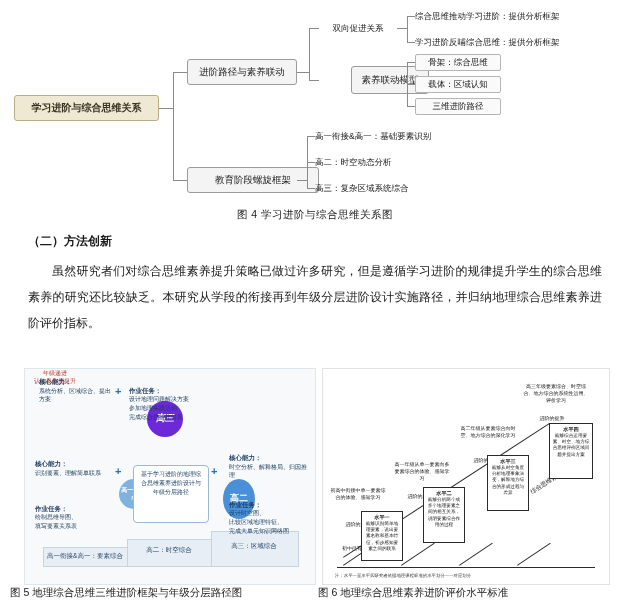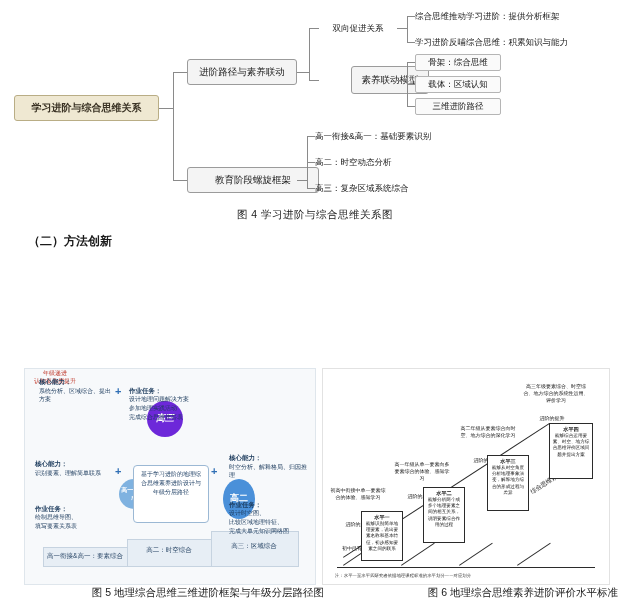--- a/index.html
+++ b/index.html
@@ -82,21 +82,21 @@
     box-sizing:border-box;text-align:center;
   }
   .f6lvl{font-weight:bold;font-size:5.2px;}
   .f6lbl{position:absolute;font-size:5px;line-height:1.35;color:#111;text-align:center;}
   .f6line{position:absolute;background:#2b2b2b;height:1px;transform-origin:0 0;}
   .f6base{position:absolute;background:#2b2b2b;height:1px;}
   .f6note{position:absolute;font-size:4.4px;color:#333;}
   .f6rot{position:absolute;font-size:6px;color:#111;transform-origin:0 0;}
 
   .figcap{
-    position:absolute;top:586px;font-size:10.5px;text-align:right;
+    position:absolute;top:586px;font-size:10.5px;text-align:left;
   }
   .figcap.left{left:10px;width:314px;}
   .figcap.right{left:318px;width:300px;}
 </style>
 </head>
 <body>
 
 <div class="wrap">
 
   <div class="fig4">
@@ -118,21 +118,21 @@
     <div class="ln hz" style="left:309px;top:80px;width:10px;"></div>
 
     <div class="node plain" style="left:319px;top:20px;width:78px;height:16px;">双向促进关系</div>
     <div class="node branch" style="left:319px;top:66px;width:78px;height:28px;padding:4px 5px;margin-left:32px;">素养联动模型</div>
 
     <div class="ln hz" style="left:397px;top:28px;width:10px;"></div>
     <div class="ln vt" style="left:407px;top:16px;height:26px;"></div>
     <div class="ln hz" style="left:407px;top:16px;width:8px;"></div>
     <div class="ln hz" style="left:407px;top:42px;width:8px;"></div>
     <div class="node plain" style="left:415px;top:8px;width:200px;height:16px;justify-content:flex-start;">综合思维推动学习进阶：提供分析框架</div>
-    <div class="node plain" style="left:415px;top:34px;width:200px;height:16px;justify-content:flex-start;">学习进阶反哺综合思维：积累知识与能力</div>
+    <div class="node plain" style="left:415px;top:34px;width:200px;height:16px;justify-content:flex-start;">学习进阶反哺综合思维：提供分析框架</div>
 
     <div class="ln hz" style="left:397px;top:80px;width:10px;"></div>
     <div class="ln vt" style="left:407px;top:62px;height:44px;"></div>
     <div class="ln hz" style="left:407px;top:62px;width:8px;"></div>
     <div class="ln hz" style="left:407px;top:84px;width:8px;"></div>
     <div class="ln hz" style="left:407px;top:106px;width:8px;"></div>
     <div class="node leafbox" style="left:415px;top:54px;width:86px;height:17px;">骨架：综合思维</div>
     <div class="node leafbox" style="left:415px;top:76px;width:86px;height:17px;">载体：区域认知</div>
     <div class="node leafbox" style="left:415px;top:98px;width:86px;height:17px;">三维进阶路径</div>
 
@@ -142,20 +142,21 @@
     <div class="ln hz" style="left:307px;top:162px;width:8px;"></div>
     <div class="ln hz" style="left:307px;top:188px;width:8px;"></div>
     <div class="node plain" style="left:315px;top:128px;width:220px;height:16px;justify-content:flex-start;">高一衔接&amp;高一：基础要素识别</div>
     <div class="node plain" style="left:315px;top:154px;width:220px;height:16px;justify-content:flex-start;">高二：时空动态分析</div>
     <div class="node plain" style="left:315px;top:180px;width:220px;height:16px;justify-content:flex-start;">高三：复杂区域系统综合</div>
 
     <div class="cap" style="top:208px;">图 4  学习进阶与综合思维关系图</div>
   </div>
 
   <div class="sec-title">（二）方法创新</div>
+  <div class="para" style="top:258px;text-indent:24px;">虽然研究者们对综合思维素养提升策略已做过许多研究，但是遵循学习进阶的规律提升学生的综合思维素养的研究还比较缺乏。本研究从学段的衔接再到年级分层进阶设计实施路径，并归纳地理综合思维素养进阶评价指标。</div>
 
   <div class="fig5">
 
     <div class="f5step" style="left:18px;top:178px;width:84px;height:18px;"></div>
     <div class="f5step" style="left:102px;top:170px;width:84px;height:26px;"></div>
     <div class="f5step" style="left:186px;top:162px;width:86px;height:34px;"></div>
 
     <div class="f5bar" style="left:18px;top:180px;width:84px;height:14px;border:none;background:transparent;">高一衔接&amp;高一：要素综合</div>
     <div class="f5bar" style="left:102px;top:174px;width:84px;height:14px;border:none;background:transparent;">高二：时空综合</div>
     <div class="f5bar" style="left:186px;top:170px;width:86px;height:14px;border:none;background:transparent;">高三：区域综合</div>

